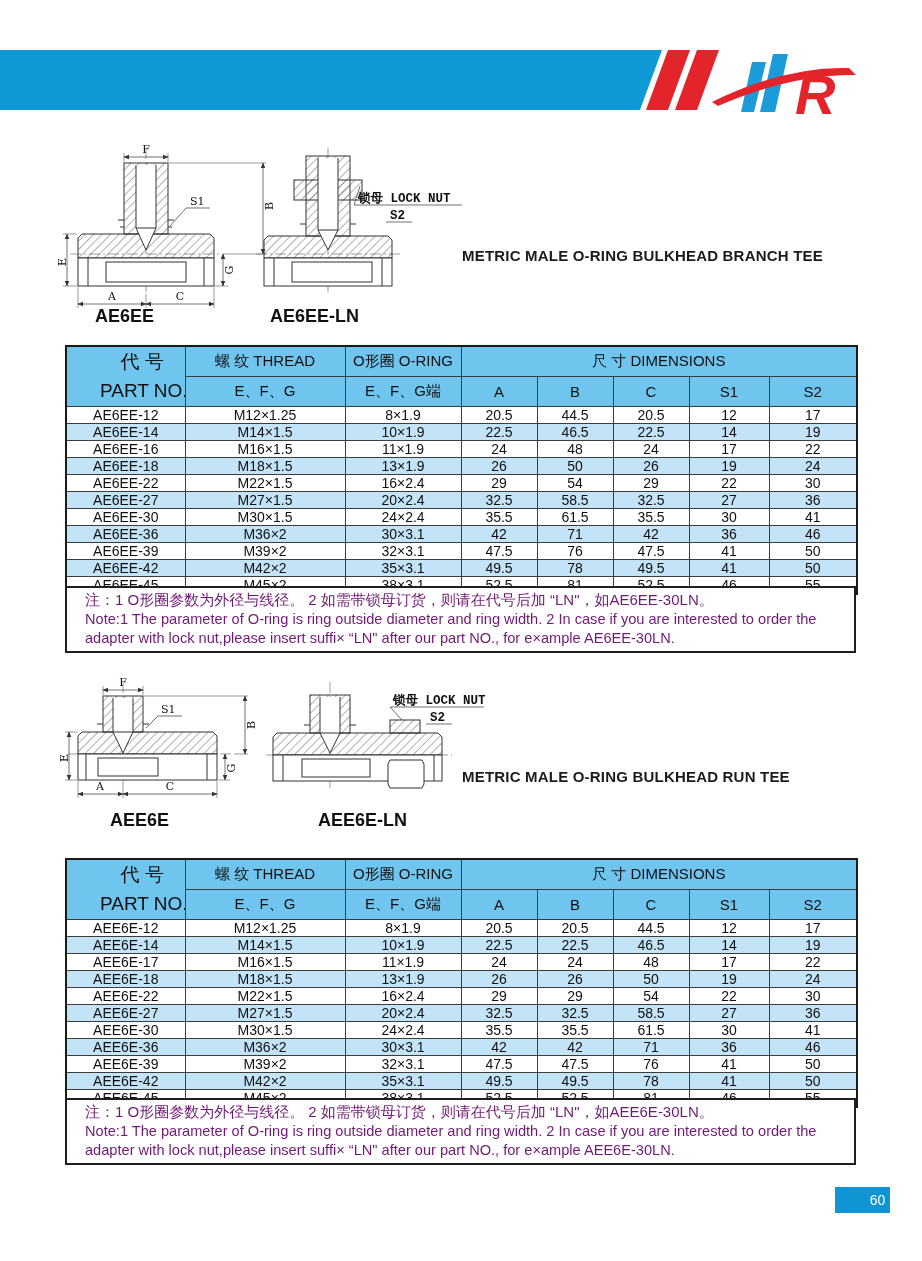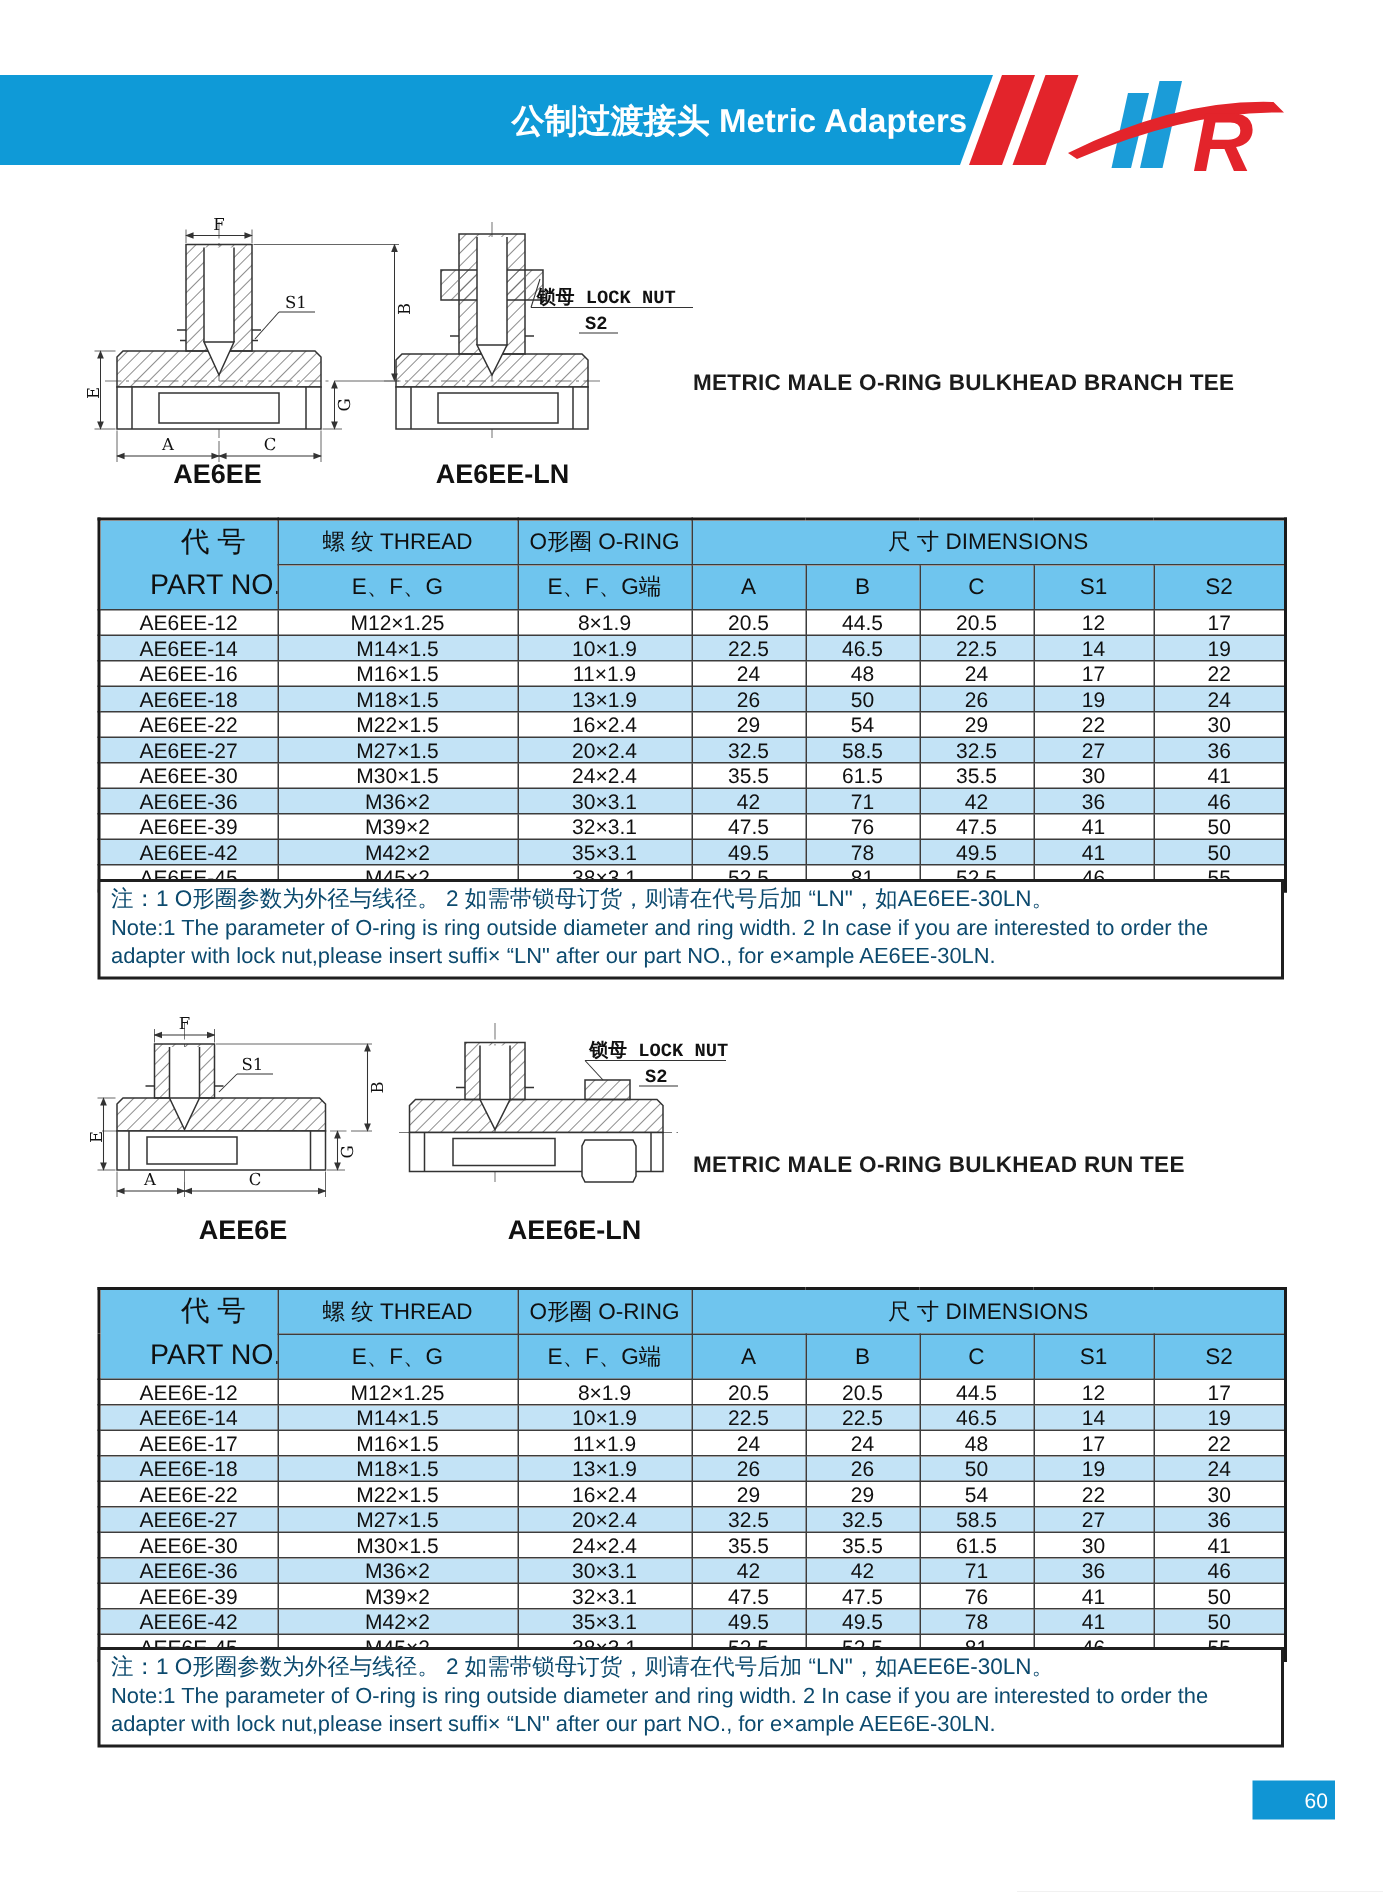--- a/index.html
+++ b/index.html
@@ -5,34 +5,34 @@
   html,body { margin:0; padding:0; background:#e8e8e8; }
   #page { position:relative; width:922px; height:1261px; background:#ffffff;
           font-family:"Liberation Sans",sans-serif; overflow:hidden; margin:0 auto; }
   .abs { position:absolute; }
 
   .banner-title { color:#fff; font-weight:bold; font-size:22px; white-space:nowrap; }
 
   .sec-title-cn { font-size:24px; font-weight:bold; color:#1b1b1b; letter-spacing:1.5px; white-space:nowrap; }
   .sec-title-en { font-size:15px; font-weight:bold; color:#1b1b1b; letter-spacing:0.2px; white-space:nowrap; }
 
-  .fig-caption { font-weight:bold; font-size:18px; color:#111; text-align:center; }
+  .fig-caption { font-weight:bold; font-size:18px; color:#111; text-align:left; }
 
   table.spec { border-collapse:collapse; table-layout:fixed; width:791px;
                border:2px solid #1a1a1a; background:#fff; }
   table.spec th, table.spec td { border:1px solid #3c3c3c; text-align:center;
                padding:0; color:#101010; overflow:hidden; white-space:nowrap; }
   table.spec thead th { background:#6fc5ee; font-weight:normal; font-size:15px; height:25px; }
   table.spec thead .twoline { line-height:1.55; font-size:19px;margin-left:33px; }
   table.spec tbody tr { height:17px; }
   table.spec tbody td { font-size:14px; }
   table.spec tbody tr.alt td { background:#c3e3f6; }
 
   .notebox { border:2px solid #1f1f1f; background:#fff; box-sizing:border-box;
-             padding:2px 7px 3px 7px; color:#0c4a6e; }
+             padding:2px 7px 3px 18px; color:#701a75; }
   .notebox .cn { font-size:15px; line-height:1.35; }
   .notebox .en { font-size:14.6px; line-height:1.3; }
 
   .pagenum { background:#1095d4; color:#fff; width:25px; height:26px;
              display:flex; align-items:center; justify-content:center; font-size:14px;padding-left:30px; }
 
   
   .ol  { fill:none; stroke:#333; stroke-width:1; }
   .hf  { stroke:#333; stroke-width:1; }
   .wf  { fill:#fff; stroke:#333; stroke-width:1; }
@@ -53,21 +53,20 @@
     <polygon points="668,10 690,10 668,70 646,70" fill="#e3242b"></polygon>
     <polygon points="697,10 719,10 697,70 675,70" fill="#e3242b"></polygon>
 
     <g>
       <polygon points="760,72 773,14 788,14 775,72" fill="#1b9cd8"></polygon>
       <polygon points="741,72 752,22 766,22 754,72" fill="#1b9cd8"></polygon>
       <path d="M712,62 Q785,26 849,28 L856,35 Q792,34 718,66 Z" fill="#e3242b"></path>
       <text x="795" y="74" font-family="Liberation Sans, sans-serif" font-size="56" font-weight="bold" font-style="italic" fill="#e3242b">R</text>
     </g>
   </svg>
-  <div class="abs banner-title" style="left:328px;top:66px;width:330px;text-align:center">公制过渡接头 Metric Adapters</div>
 
   <svg class="abs" style="left:58px;top:142px" width="230" height="190" viewBox="0 0 230 190">
     <defs>
       <pattern id="p1" width="6" height="6" patternUnits="userSpaceOnUse" patternTransform="rotate(45)">
         <line x1="0" y1="0" x2="0" y2="6" stroke="#666" stroke-width="1"></line>
       </pattern>
       <marker id="ar1" viewBox="0 0 10 10" refX="9" refY="5" markerWidth="8" markerHeight="8" orient="auto-start-reverse">
         <path d="M0,1L10,5L0,9z" fill="#333"></path>
       </marker>
     </defs>

